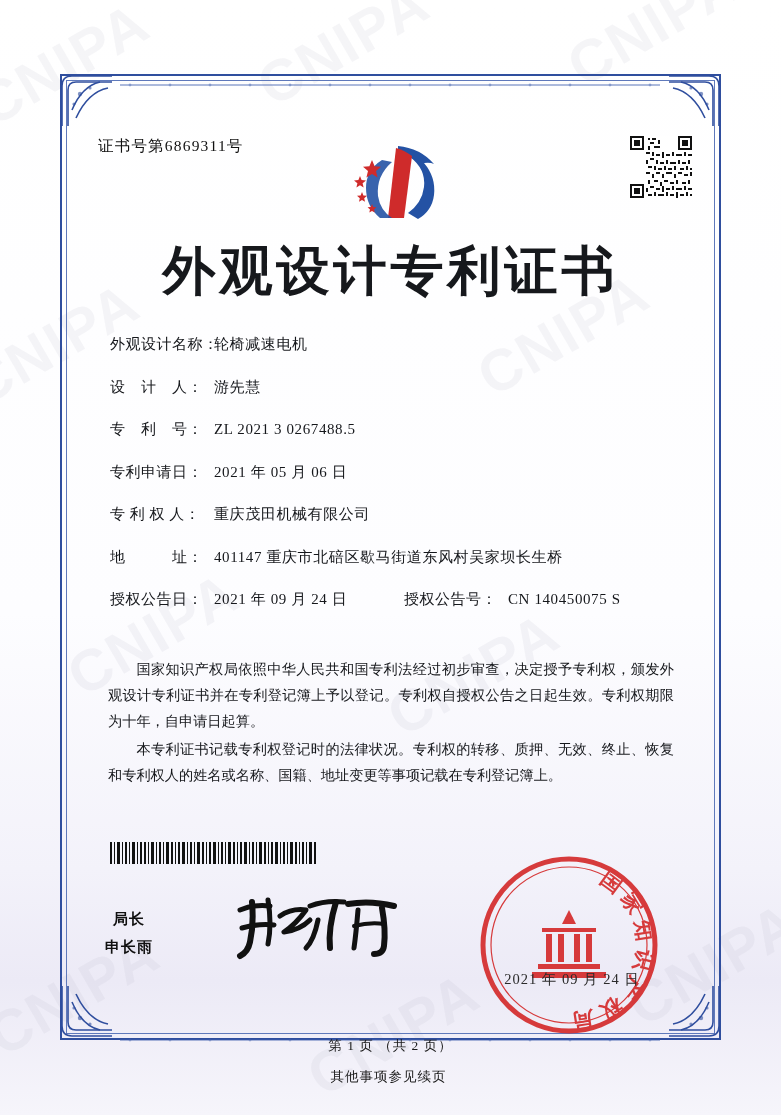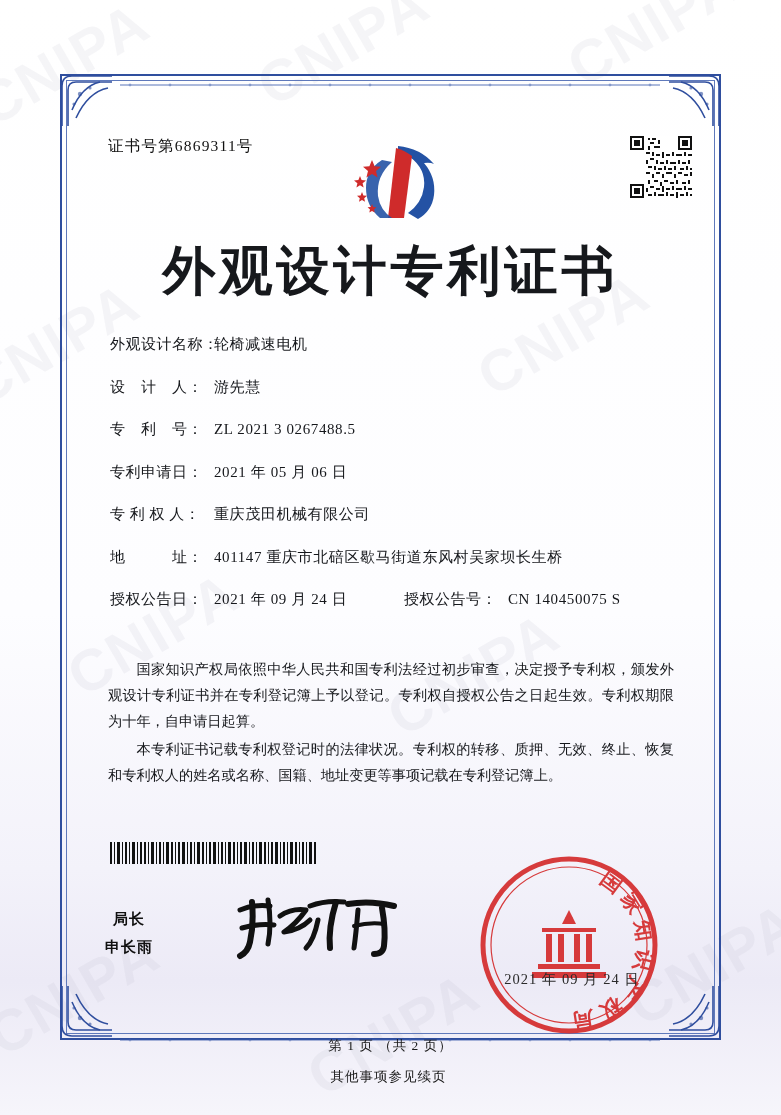--- a/index.html
+++ b/index.html
@@ -62,21 +62,21 @@
   .edge-h {
     position: absolute;
     height: 22px;
     pointer-events: none;
     opacity: .85;
   }
 
   
   .cert-no {
     position: absolute;
-    left: 108px; top: 136px;
+    left: 98px; top: 136px;
     font-size: 15.5px;
     color: #111;
     letter-spacing: 1.2px;
   }
   .qr {
     position: absolute;
     left: 630px; top: 136px;
     width: 62px; height: 62px;
   }
   .emblem {

